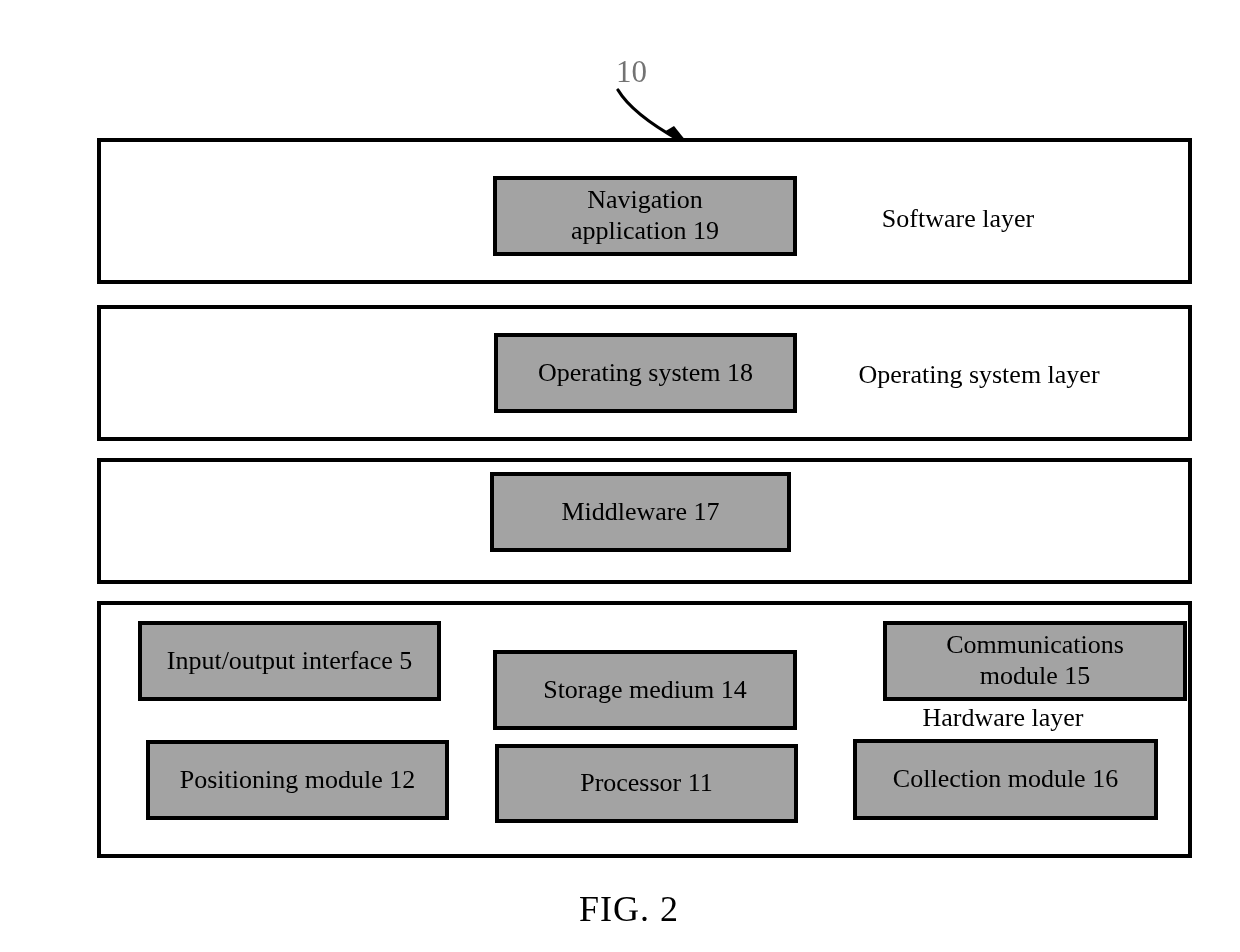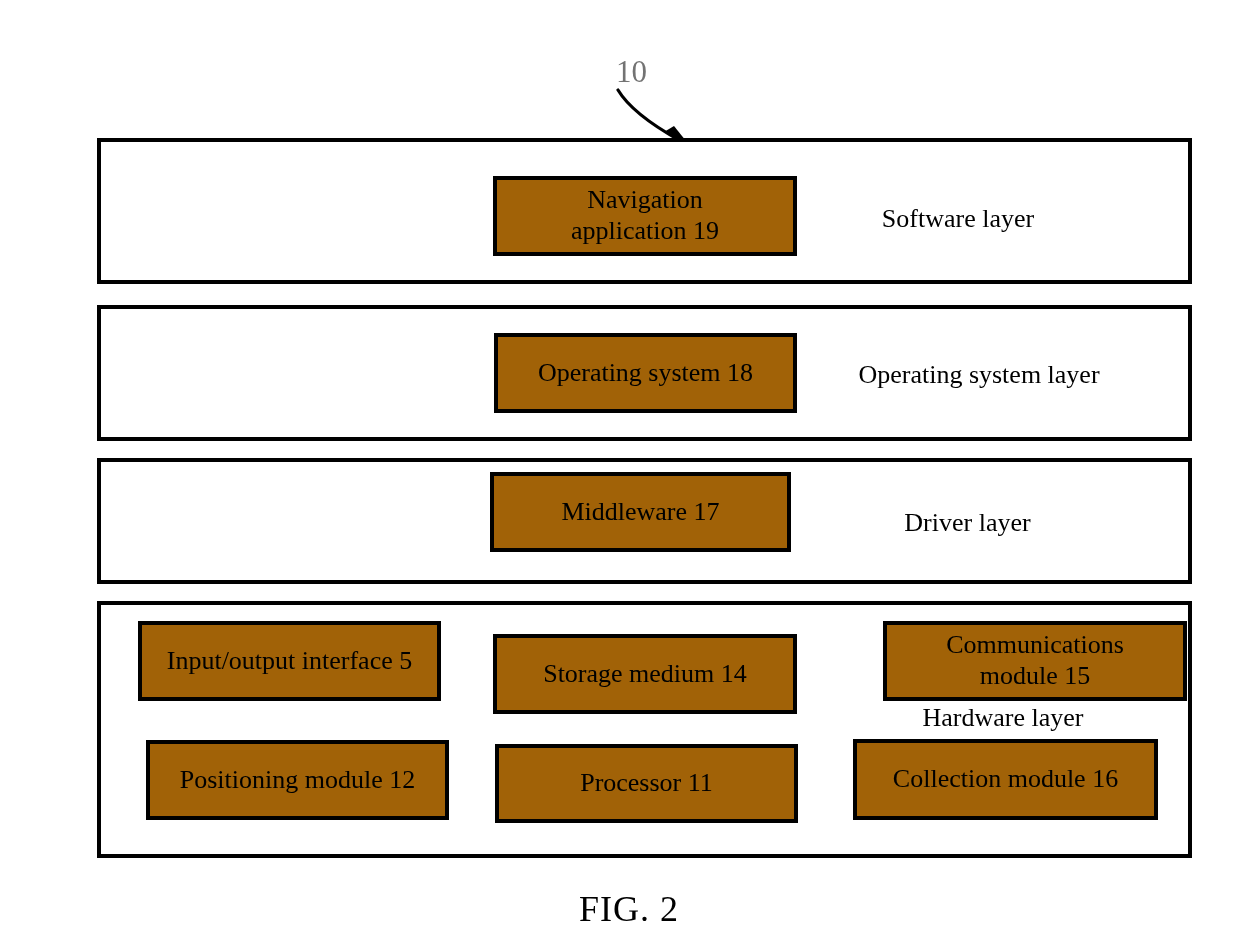--- a/index.html
+++ b/index.html
@@ -39,21 +39,21 @@
     box-sizing: border-box;
     border: 4px solid #000000;
     background: #ffffff;
   }
 
   
   .component-box {
     position: absolute;
     box-sizing: border-box;
     border: 4px solid #000000;
-    background: #a16207;
+    background: #a3a3a3;
     display: flex;
     align-items: center;
     justify-content: center;
     text-align: center;
     font-size: 26px;
     line-height: 1.18;
     padding: 2px 24px;
   }
   .component-box .box-text {
     display: block;
@@ -111,30 +111,29 @@
 
   <div class="layer-caption" style="left:845px; top:360px; width:268px;">Operating system layer</div>
 
   <div class="layer-band" style="left:97px; top:458px; width:1095px; height:126px;">
   </div>
 
   <div class="component-box" style="left:490px; top:472px; width:301px; height:80px;justify-content:center;">
     <span class="box-text">Middleware 17</span>
   </div>
 
-  <div class="layer-caption" style="left:880px; top:508px; width:175px;">Driver layer</div>
 
   <div class="layer-band" style="left:97px; top:601px; width:1095px; height:257px;">
   </div>
 
   <div class="component-box" style="left:138px; top:621px; width:303px; height:80px;">
     <span class="box-text">Input/output interface 5</span>
   </div>
 
-  <div class="component-box" style="left:493px; top:634px; width:304px; height:80px;">
+  <div class="component-box" style="left:493px; top:650px; width:304px; height:80px;">
     <span class="box-text">Storage medium 14</span>
   </div>
 
   <div class="component-box" style="left:851px; top:621px; width:304px; height:80px;margin-left:32px;">
     <span class="box-text">Communications
 module 15</span>
   </div>
 
   <div class="layer-caption" style="left:851px; top:703px; width:304px;">Hardware layer</div>
 

